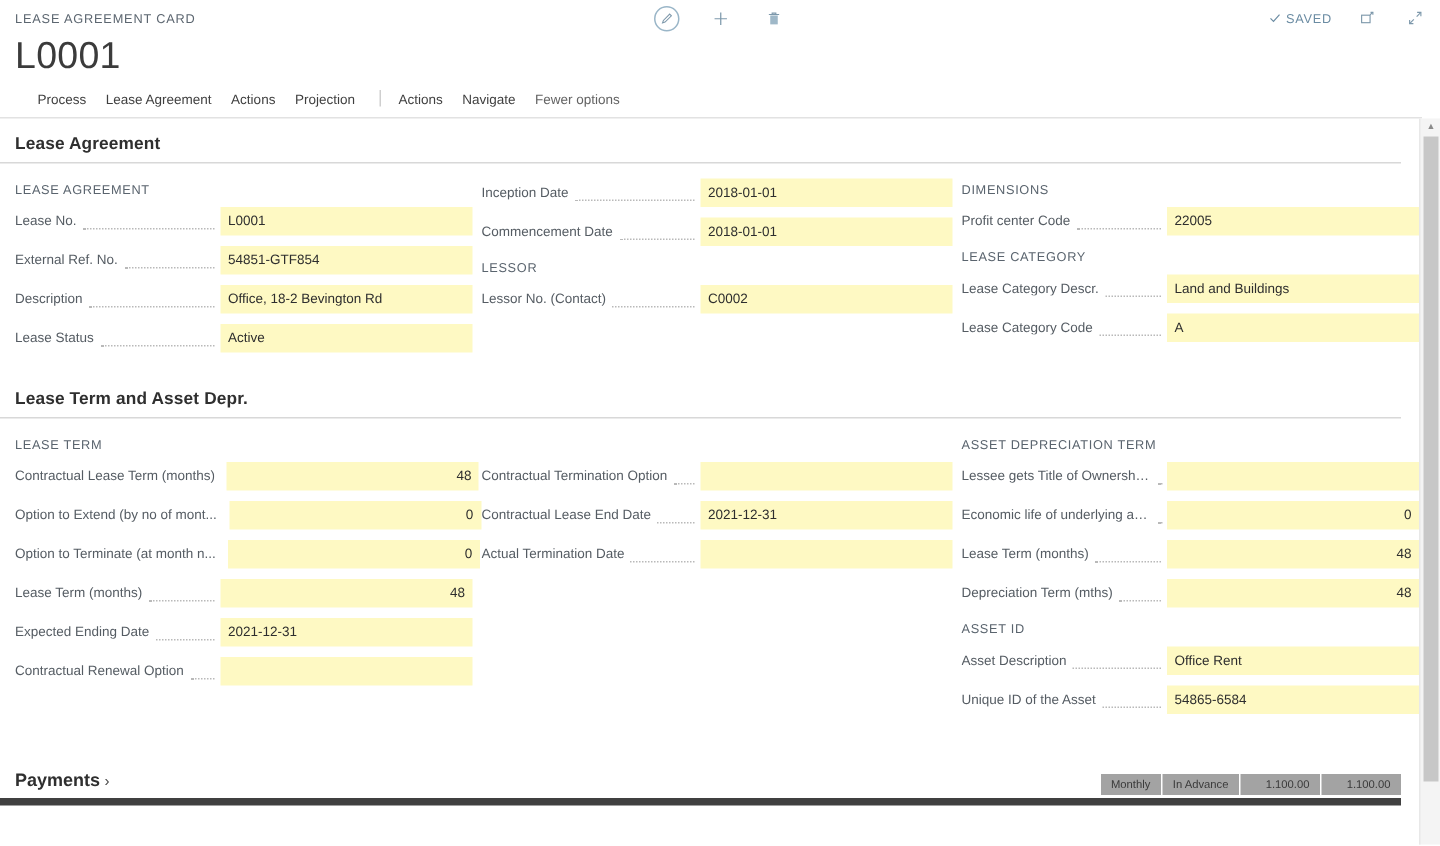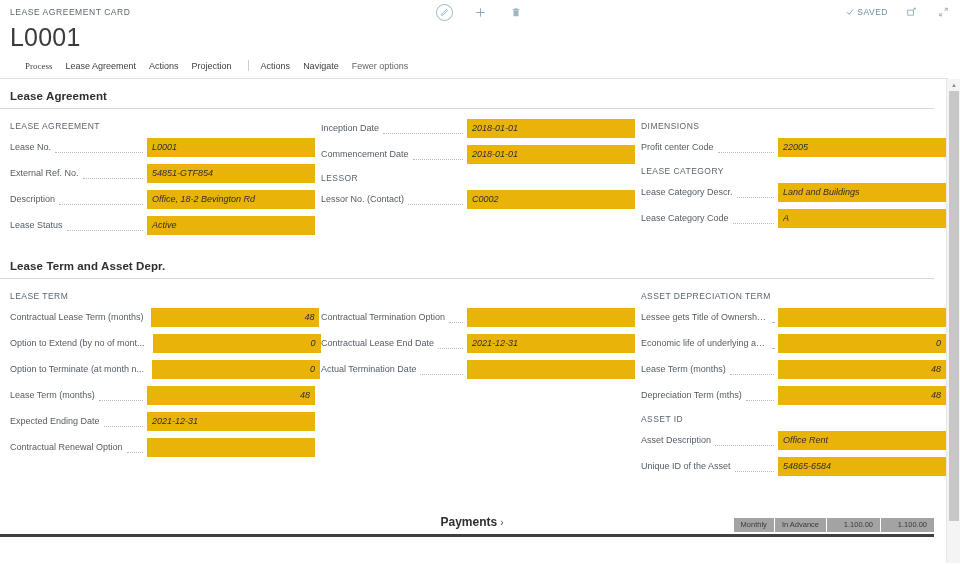--- a/index.html
+++ b/index.html
@@ -85,21 +85,21 @@
     padding: 8px 0 7px 10px;
     border-bottom: 1px solid #e2e2e2;
     margin-right: 12px;
   }
   .menu-item {
     font-size: 9px;
     color: #3f3f3f;
     padding: 0 13px 0 0;
     white-space: nowrap;
   }
-  .menu-item.first { padding-left: 15px; font-family: Liberation Serif, serif; }
+  .menu-item.first { padding-left: 15px; }
   .menu-sep {
     width: 1px; height: 11px;
     background: #cfcfcf;
     margin: 0 12px 0 3px;
   }
   .menu-item.muted { color: #636363; }
 
   
   .content {
     position: relative;
@@ -188,45 +188,43 @@
     min-width: 0;
     border-bottom: 1px dotted #b9b9b9;
     position: relative;
     top: 1px;
   }
   .field .val {
     flex: 0 0 auto;
     width: 168px;
     height: 19px;
     line-height: 19px;
-    background: #eab308;
+    background: #fef9c3;
     font-size: 9px;
     color: #2e2e2e;
     padding: 0 5px;
     overflow: hidden;
     white-space: nowrap;
-    font-style: italic;
   }
   .field .val.num { text-align: right; }
 
   
   .col.c2 .field .val { width: 168px; }
   .col.c3 .field .val { width: 168px; }
   .col.c2 .field .lbl { max-width: 140px; }
   .col.c3 .field .lbl { max-width: 127px; }
 
   
   .collapsed {
     position: relative;
     margin: 0 12px 0 0;
     height: 37px;
-    border-bottom: 3px solid #404040;
+    border-bottom: 5px solid #404040;
     display: flex;
     align-items: flex-end;
-    justify-content: center;
   }
   .collapsed .ctitle {
     font-size: 12px;
     font-weight: 700;
     color: #2f2f2f;
     padding: 0 0 5px 10px;
     display: flex;
     align-items: baseline;
     gap: 3px;
   }

